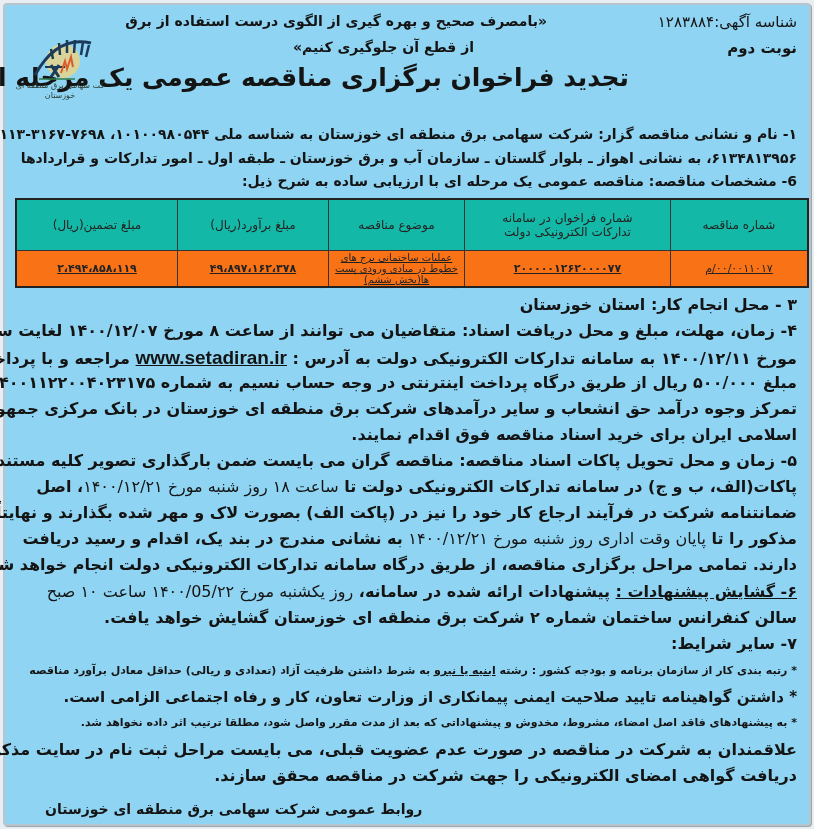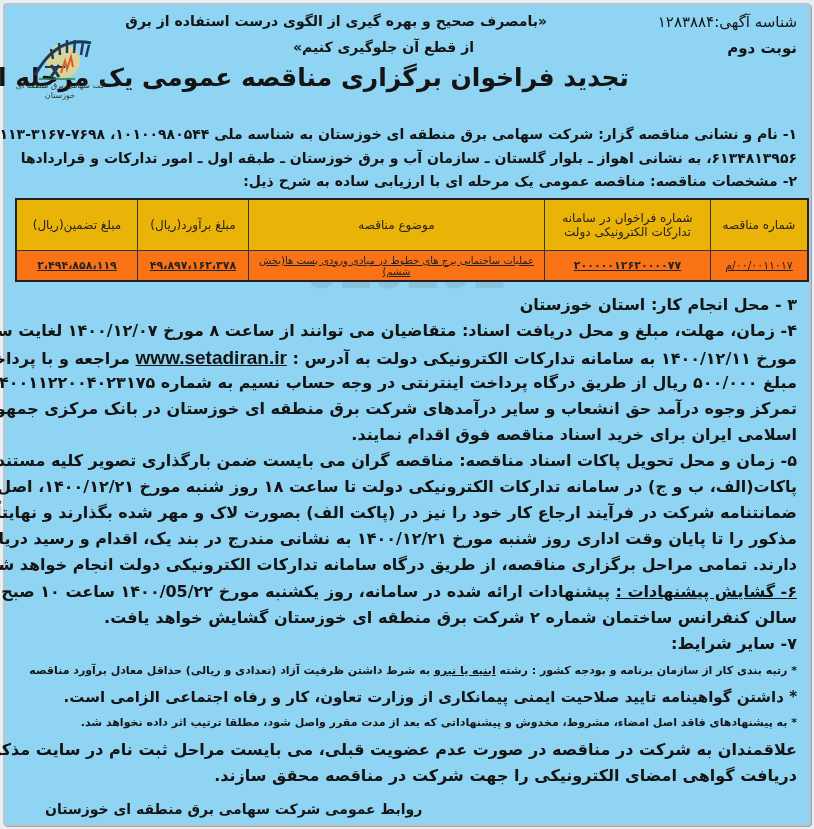--- a/index.html
+++ b/index.html
@@ -22,29 +22,29 @@
   .logo { position: absolute; left: 24px; top: 22px; width: 70px; height: 70px; }
   .logo-text { left: 10px; top: 76px; width: 90px; direction: rtl; text-align: center; font-size: 8px; line-height: 10px; white-space: normal; color: #2a3a30; }
   .line { right: 12px; font-size: 14px; font-weight: bold; }
   .big { right: 12px; font-size: 16px; font-weight: bold; }
   .small { right: 12px; font-size: 11px; font-weight: bold; }
   table.tender {
     position: absolute; left: 10px; top: 193px; width: 794px; border-collapse: collapse;
     border: 2px solid #222; direction: rtl; font-size: 11px;
   }
   table.tender th {
-    background: #eab308; border: 1.5px solid #333; height: 50px; font-weight: normal;
-    color: #222; font-size: 12px; text-align: center; padding: 0 0;
+    background: #14b8a6; border: 1.5px solid #333; height: 50px; font-weight: normal;
+    color: #222; font-size: 12px; text-align: center; padding: 0 20px;
   }
   table.tender td {
     background: #f97316; border: 1.5px solid #333; height: 27px; text-align: center;
     font-size: 11px; color: #222; text-decoration: underline;
   }
   .u { text-decoration: underline; }
-  .b { font-weight: 700; margin-top: 39px; }
+  .b { font-weight: 400; margin-top: 39px; }
   .url { font-family: "Liberation Sans", sans-serif; font-weight: bold; font-size: 19px; text-decoration: underline; direction: ltr; unicode-bidi: embed; }
   .watermark { position: absolute; color: rgba(120,130,140,0.22); font-family: "Liberation Sans", sans-serif; font-weight: bold; pointer-events: none; }
   .footer { left: 40px; top: 796px; font-size: 14px; font-weight: 900; }
 </style>
 </head>
 <body>
 
 <div class="frame">
   <div class="doc">
 
@@ -63,21 +63,21 @@
       <path d="M22 38 L30 50 M30 38 L22 50" stroke="#1c3a5a" stroke-width="3"></path>
       <path d="M16 40 L36 40" stroke="#1c3a5a" stroke-width="2"></path>
       <path d="M32 46 L36 34 L38 42 L42 30 L44 40" stroke="#e05a2a" stroke-width="2" fill="none"></path>
       <path d="M10 52 L46 52" stroke="#2f7a4a" stroke-width="1.5"></path>
     </svg>
     <div class="abs logo-text">کت سهامی برق منطقه ای خوزستان</div>
 
     <div class="abs line" style="top:121px;">۱- نام و نشانی مناقصه گزار: شرکت سهامی برق منطقه ای خوزستان به شناسه ملی ۱۰۱۰۰۹۸۰۵۴۴، ۷۶۹۸-۳۱۶۷-۴۱۱۳ و کد پستی</div>
     <div class="abs line" style="top:145px;">۶۱۳۴۸۱۳۹۵۶، به نشانی اهواز ـ بلوار گلستان ـ سازمان آب و برق خوزستان ـ طبقه اول ـ امور تدارکات و قراردادها</div>
 
-    <div class="abs line" style="top:168px;">۲- مشخصات مناقصه: مناقصه عمومی یک مرحله ای با ارزیابی ساده به شرح ذیل:</div>
+    <div class="abs line" style="top:168px;">6- مشخصات مناقصه: مناقصه عمومی یک مرحله ای با ارزیابی ساده به شرح ذیل:</div>
 
     <table class="tender">
       <thead>
         <tr>
           <th style="width:96px;">شماره مناقصه</th>
           <th style="width:165px;">شماره فراخوان در سامانه تدارکات الکترونیکی دولت</th>
           <th>موضوع مناقصه</th>
           <th style="width:110px;">مبلغ برآورد(ریال)</th>
           <th style="width:120px;">مبلغ تضمین(ریال)</th>
         </tr>

